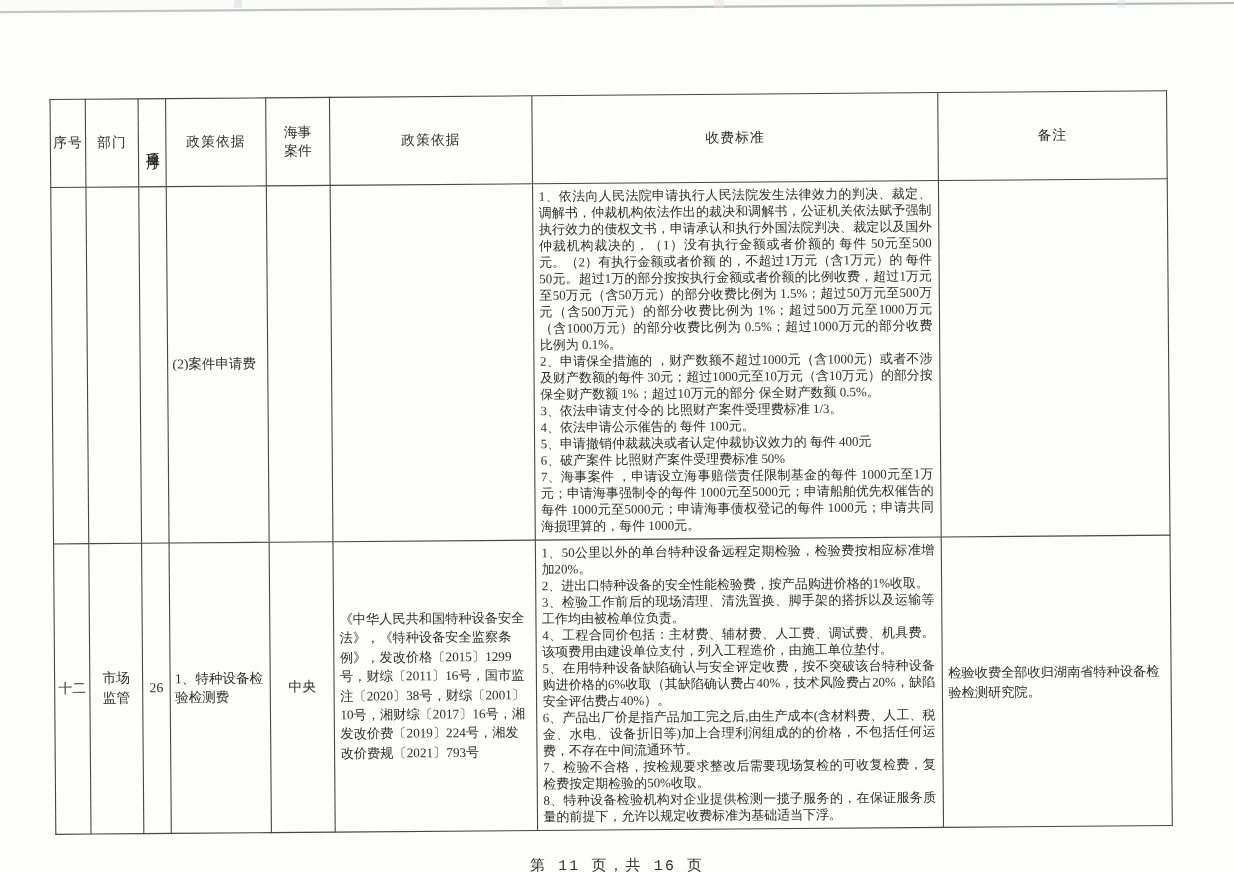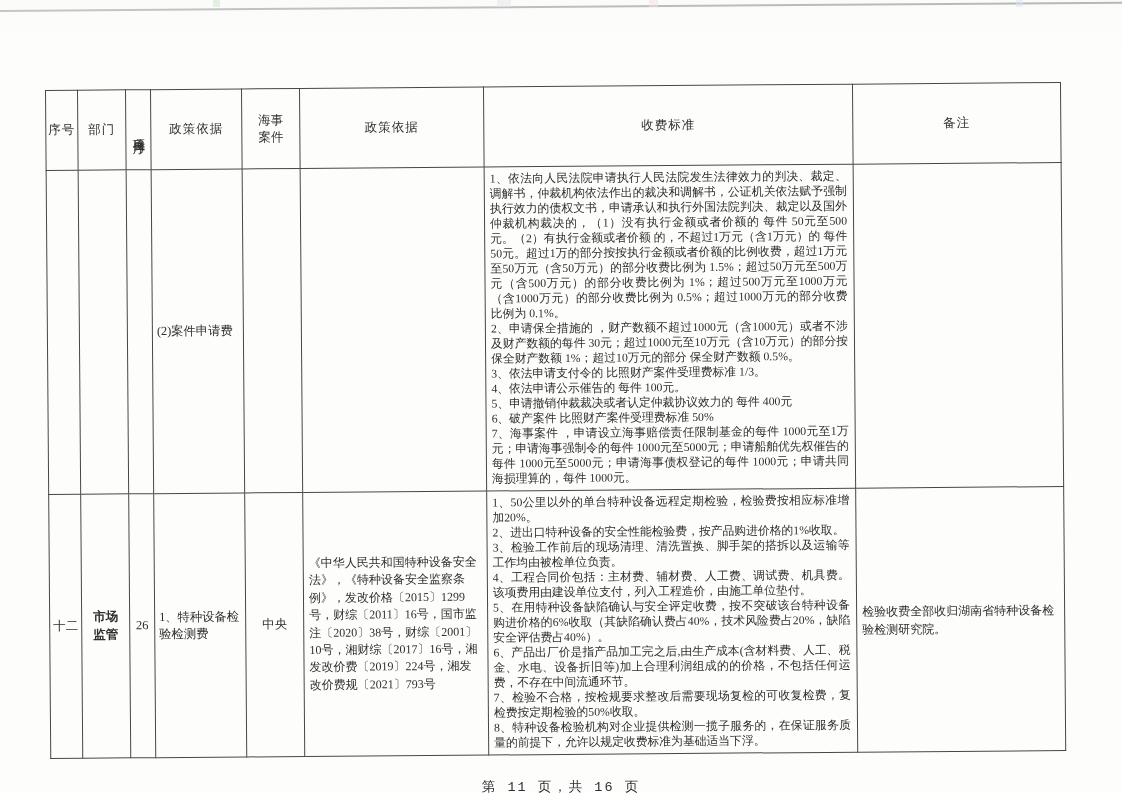--- a/index.html
+++ b/index.html
@@ -45,21 +45,21 @@
   th.hcell {
     font-weight: 400; font-size: 12.5px; text-align: center; height: 80px;
     letter-spacing: 1px;
   }
   th .vert {
     writing-mode: vertical-rl; text-orientation: upright;
     margin: 0 auto; letter-spacing: 1px; display: inline-block;
   }
   th .two-line { display: inline-block; width: 2.2em; letter-spacing: 0; line-height: 1.35; }
   td.center-cell { text-align: center; font-size: 12.5px; }
-  td.center-cell .two-line { display: inline-block; width: 2.2em; line-height: 1.4; font-weight: bold; }
+  td.center-cell .two-line { display: inline-block; width: 2.2em; line-height: 1.4; }
   td.name-cell {
     font-size: 12.3px; text-align: left; padding: 3px 4px; line-height: 1.35;
     vertical-align: middle;
   }
   td.policy-cell {
     font-size: 12px; text-align: left; padding: 3px 5px; line-height: 1.45;
     vertical-align: middle;
   }
   td.std-cell {
     font-size: 11.8px; text-align: left; vertical-align: top;

